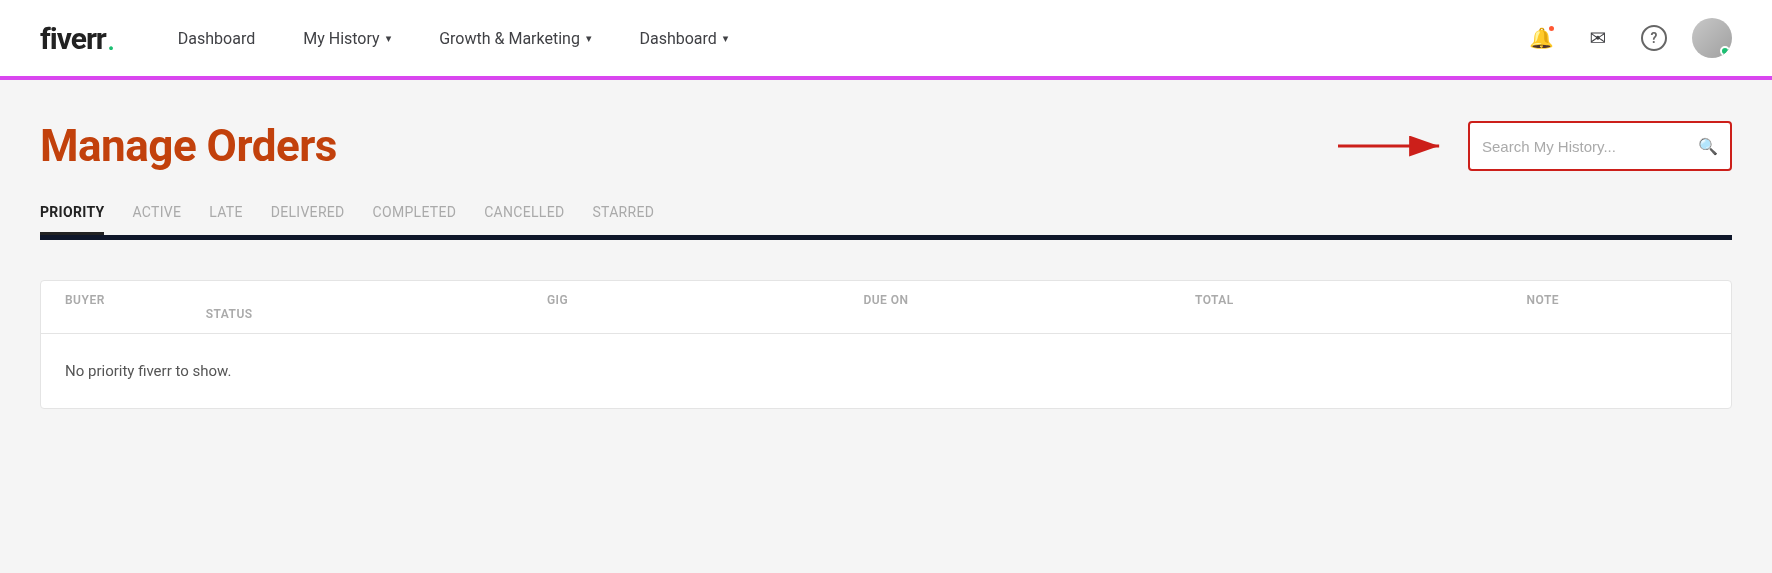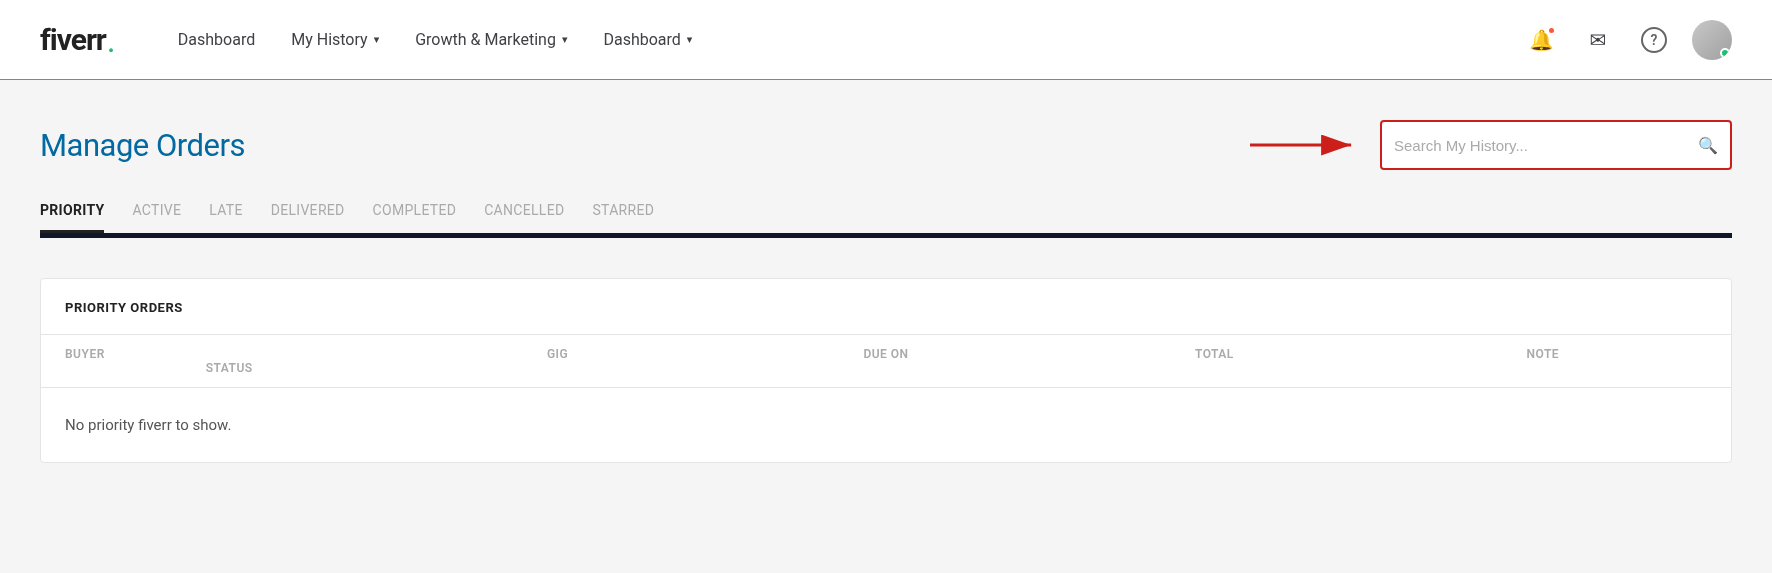--- a/index.html
+++ b/index.html
@@ -11,21 +11,21 @@
     body {
       font-family: -apple-system, BlinkMacSystemFont, 'Segoe UI', Roboto, sans-serif;
       background: #f5f5f5;
       min-height: 573px;
       width: 1772px;
     }
 
     
     .navbar {
       background: #fff;
-      border-bottom: 1px solid #d946ef;
+      border-bottom: 4px solid #d946ef;
       height: 80px;
       display: flex;
       align-items: center;
       padding: 0 40px;
       position: relative;
       z-index: 10;
     }
 
     .navbar-logo {
       display: flex;
@@ -42,21 +42,21 @@
 
     .logo-dot {
       color: #1dbf73;
       font-size: 34px;
       line-height: 1;
       margin-left: 1px;
     }
 
     .navbar-nav {
       display: flex;
-      gap: 8px;
+      gap: 20px;
       flex: 1;
     }
 
     .nav-item {
       display: flex;
       align-items: center;
       gap: 6px;
       padding: 8px 14px;
       font-size: 16px;
       color: #404145;
@@ -136,23 +136,23 @@
 
     
     .page-header {
       display: flex;
       align-items: center;
       justify-content: space-between;
       margin-bottom: 32px;
     }
 
     .page-title {
-      font-size: 31px;
-      font-weight: 400;
-      color: #0369a1;
+      font-size: 44px;
+      font-weight: 700;
+      color: #c2410c;
       letter-spacing: -0.5px;
     }
 
     
     .search-annotation {
       display: flex;
       align-items: center;
       gap: 0;
     }
 
@@ -168,21 +168,21 @@
     }
 
     .search-box {
       display: flex;
       align-items: center;
       border: 2.5px solid #cc1f1a;
       border-radius: 4px;
       background: #fff;
       padding: 0 12px;
       height: 50px;
-      width: 352px;
+      width: 264px;
       gap: 8px;
     }
 
     .search-input {
       border: none;
       outline: none;
       font-size: 15px;
       color: #999;
       flex: 1;
       background: transparent;
@@ -358,23 +358,20 @@
     </div>
     <div class="tab-item">
       <span>CANCELLED</span>
     </div>
     <div class="tab-item">
       <span>STARRED</span>
     </div>
   </div>
 
   <div class="orders-section">
-    <div class="orders-section-header">
-      <span class="orders-section-title">PRIORITY ORDERS</span>
-    </div>
 
     <div class="orders-table-header">
       <div class="orders-table-col">BUYER</div>
       <div class="orders-table-col">GIG</div>
       <div class="orders-table-col">DUE ON</div>
       <div class="orders-table-col">TOTAL</div>
       <div class="orders-table-col">NOTE</div>
       <div class="orders-table-col">STATUS</div>
     </div>
 

